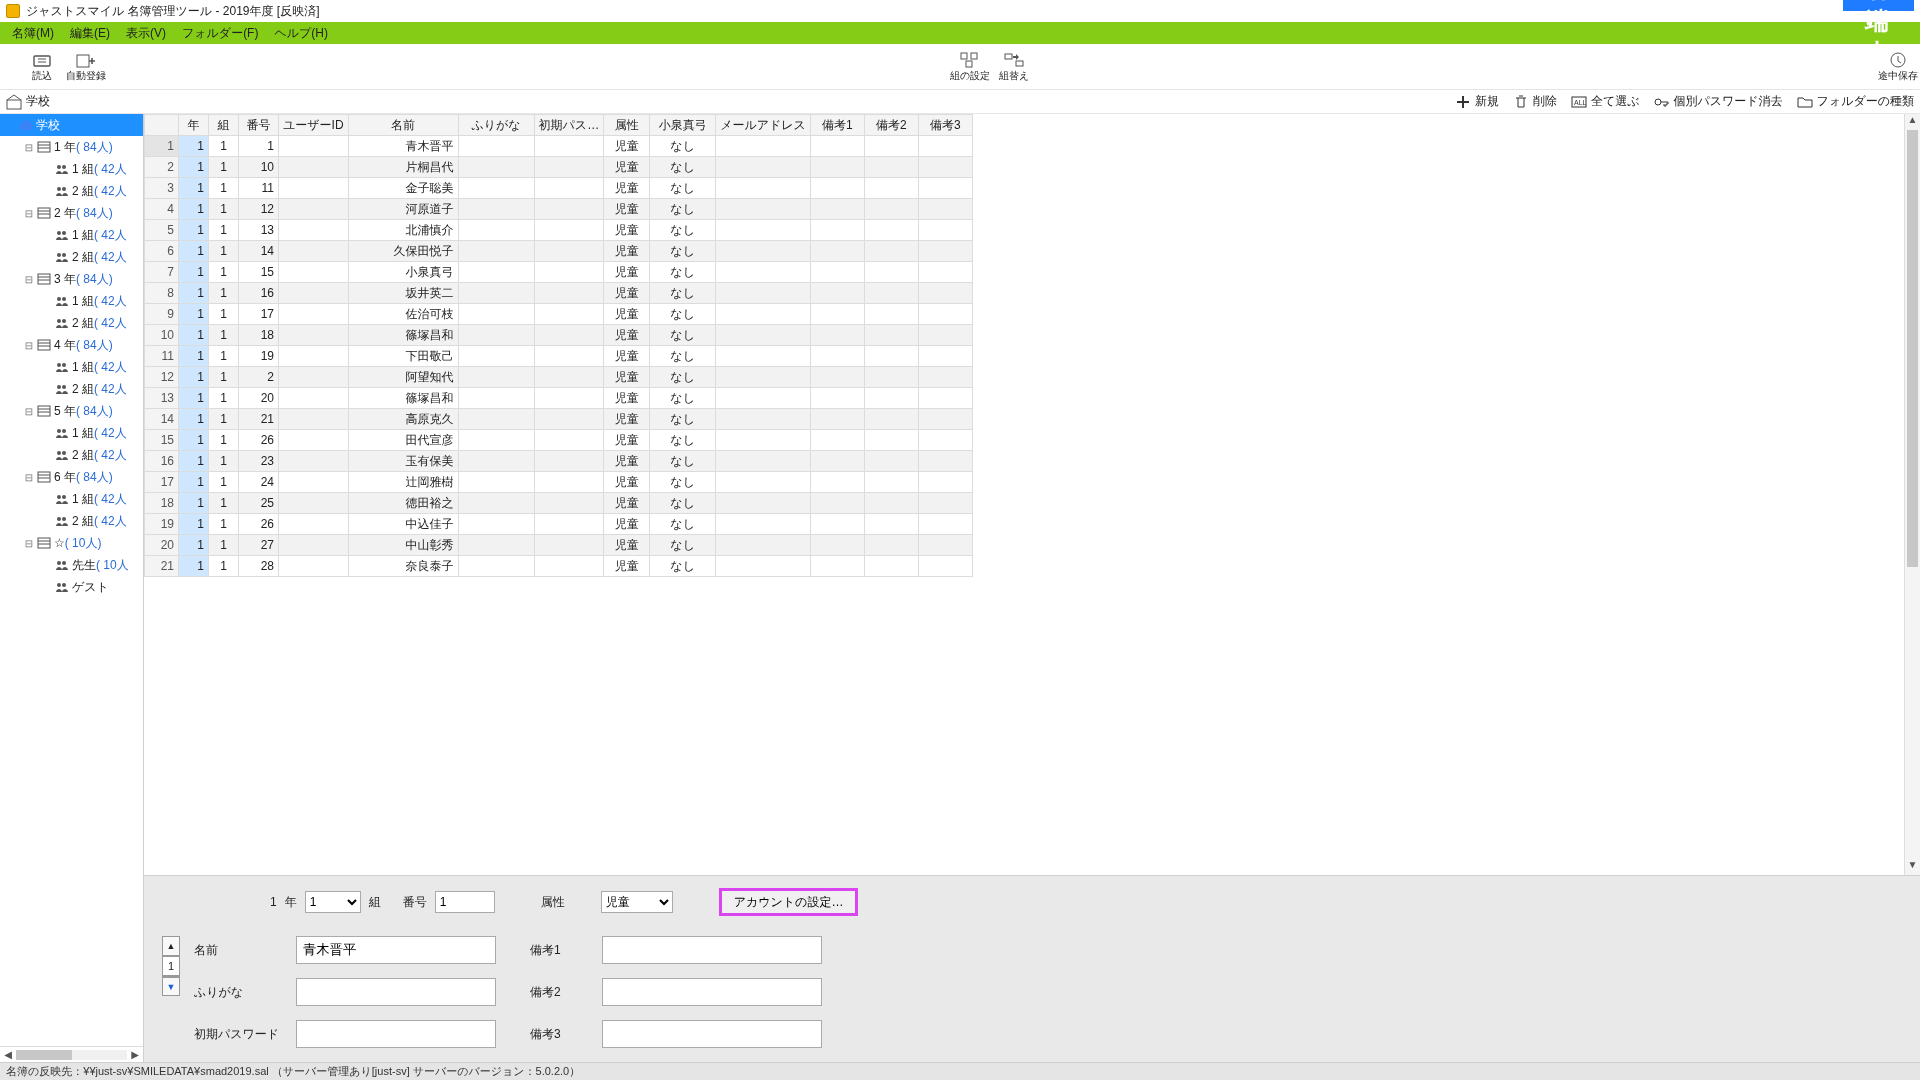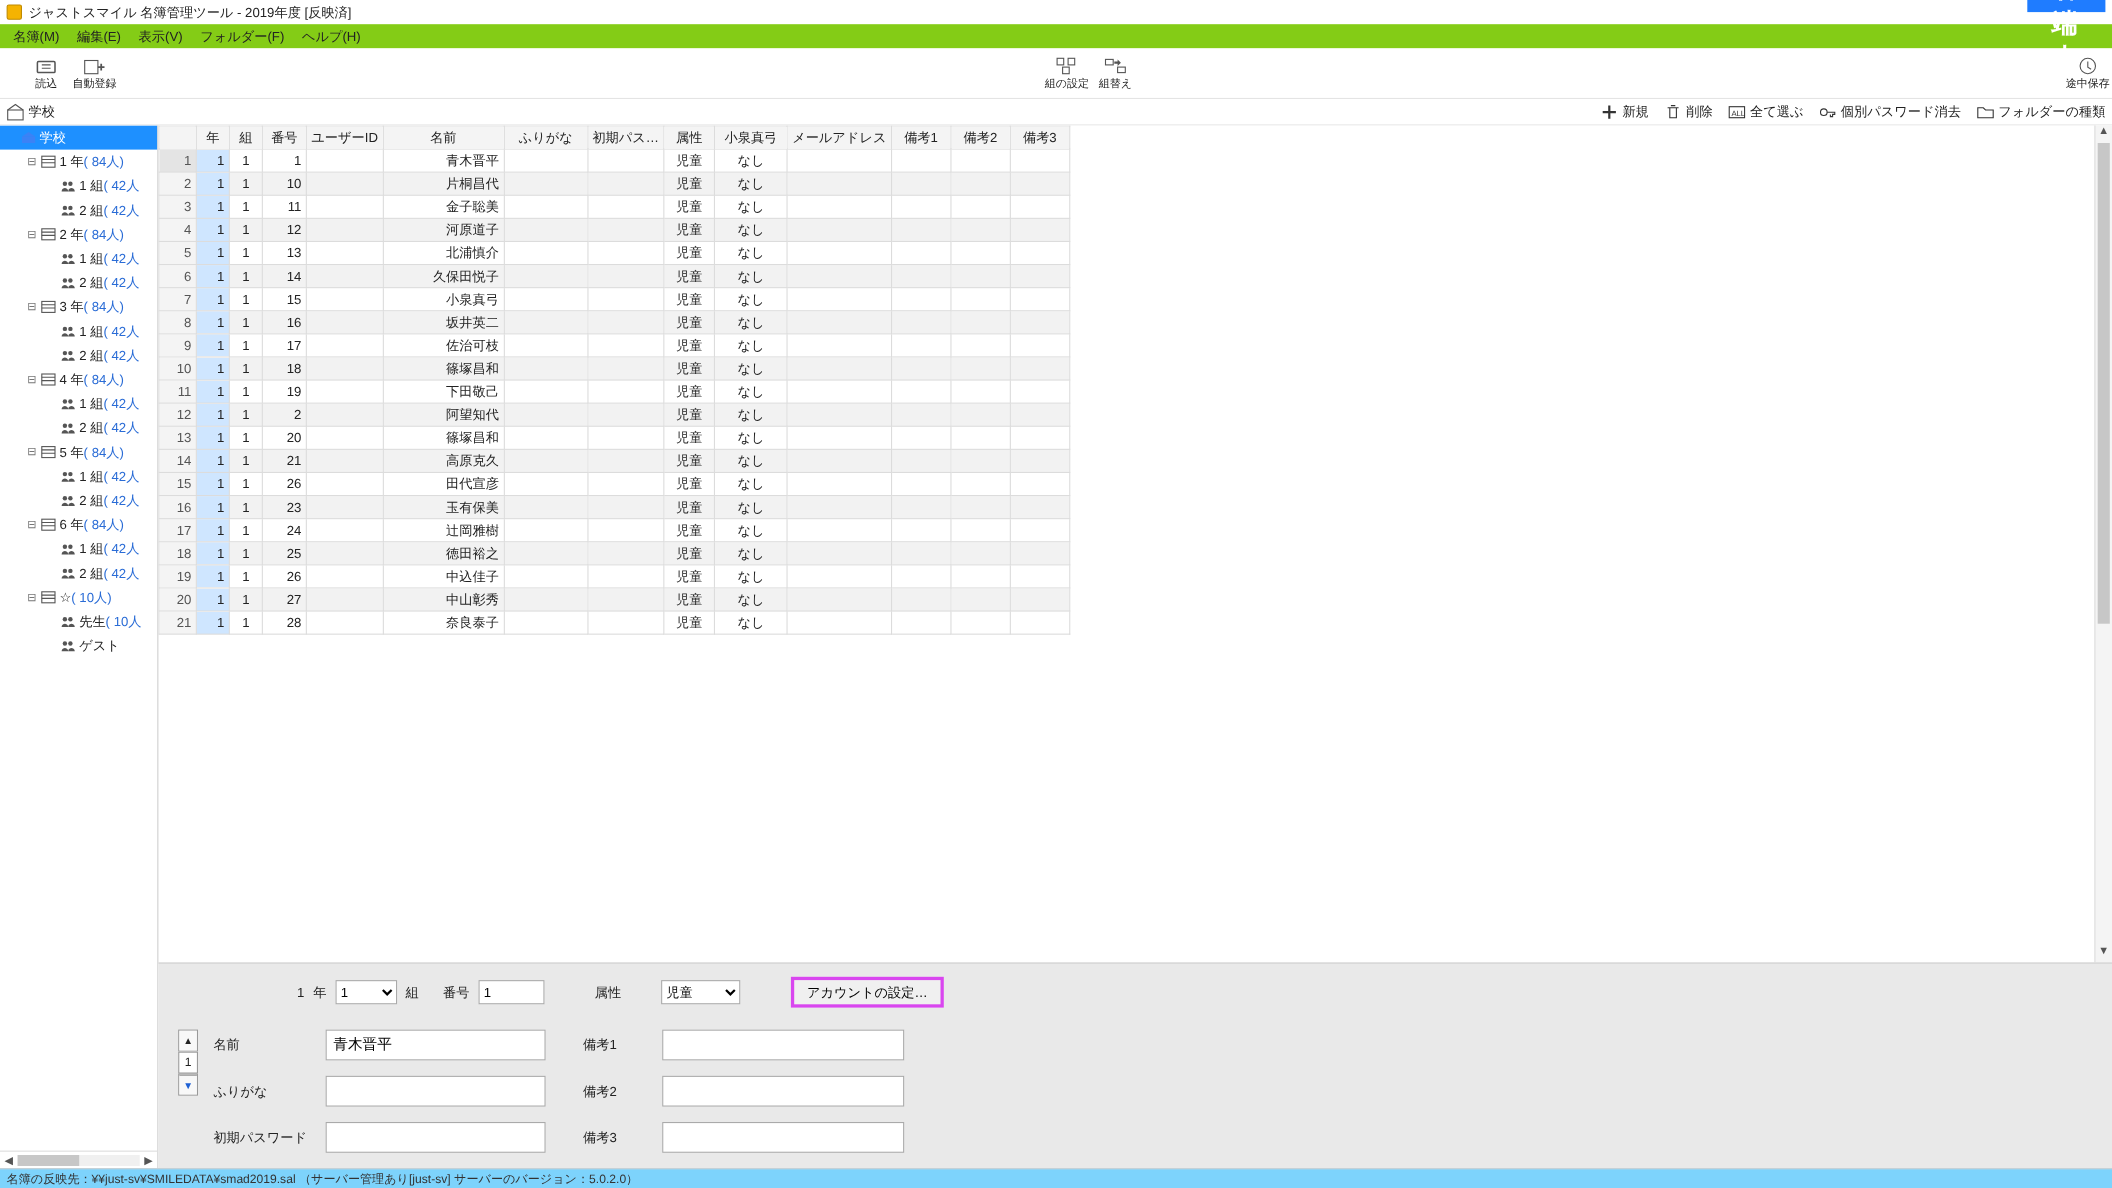--- a/index.html
+++ b/index.html
@@ -63,21 +63,21 @@
 .detail-pane { border-top:1px solid #cfcfcf; background:#e9e9e9; padding:10px 18px 14px; display:flex; gap:30px; align-items:flex-start; }
 .detail-left { display:flex; align-items:center; gap:8px; padding-top:2px; }
 .detail-left select, .detail-left input { height:22px; border:1px solid #aaa; background:#fff; font-size:12px; }
 .detail-left select { width:56px; }
 .detail-left input { width:60px; text-align:left; padding:0 4px; }
 .btn3d { height:28px; padding:0 12px; background:#f0f0f0; border:3px solid #d946ef; font-size:12px; cursor:default; }
 .stepper { display:flex; flex-direction:column; border:1px solid #999; width:18px; }
 .stepper div { height:18px; display:flex; align-items:center; justify-content:center; font-size:9px; background:#f8f8f8; }
 .stepper .dn { color:#1e60d4; border-top:1px solid #999; }
 
-.status-bar { height:18px; border-top:1px solid #cfcfcf; background:#7dd3fc; font-size:11px; display:flex; align-items:center; padding:0 6px; color:#333; }
+.status-bar { height:18px; border-top:1px solid #cfcfcf; background:#e5e5e5; font-size:11px; display:flex; align-items:center; padding:0 6px; color:#333; }
 
 .grid-and-scroll { flex:1; display:flex; min-height:0; }
 </style>
 </head>
 <body>
 
 <div class="title-bar">
   <div class="app-icon"></div>
   <span>ジャストスマイル 名簿管理ツール - 2019年度 [反映済]</span>
   <div class="top-right-wrap">

